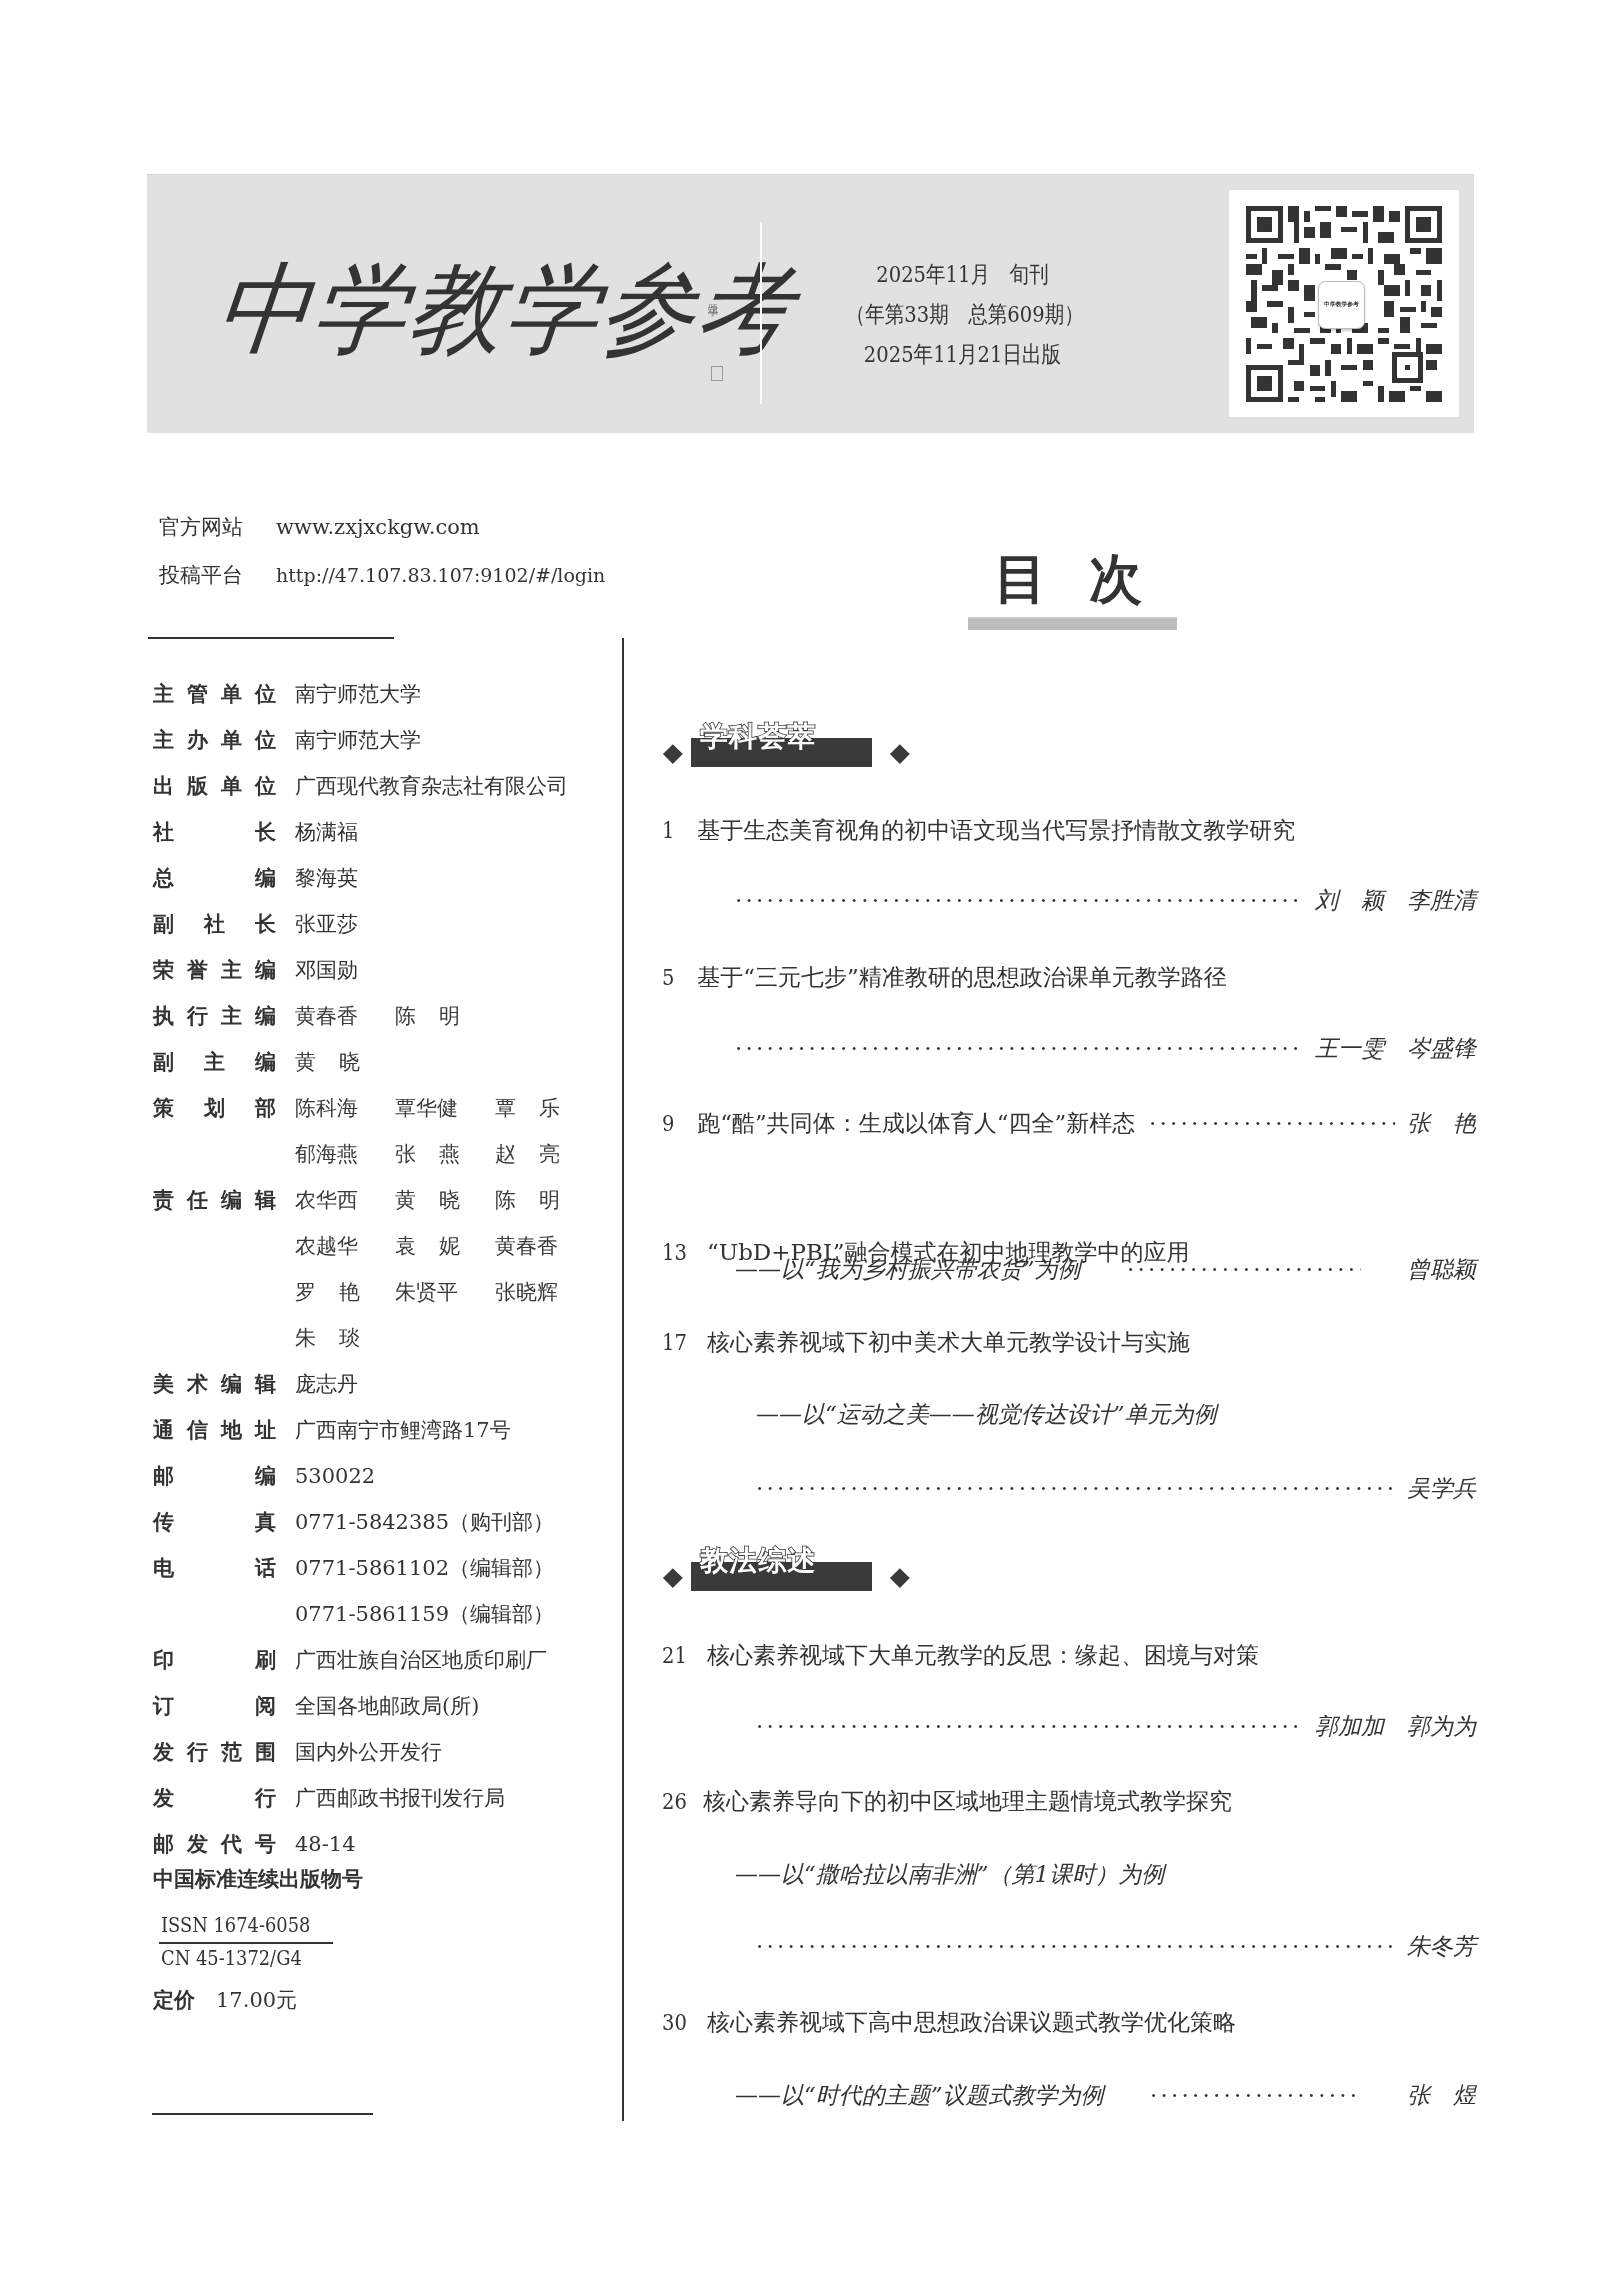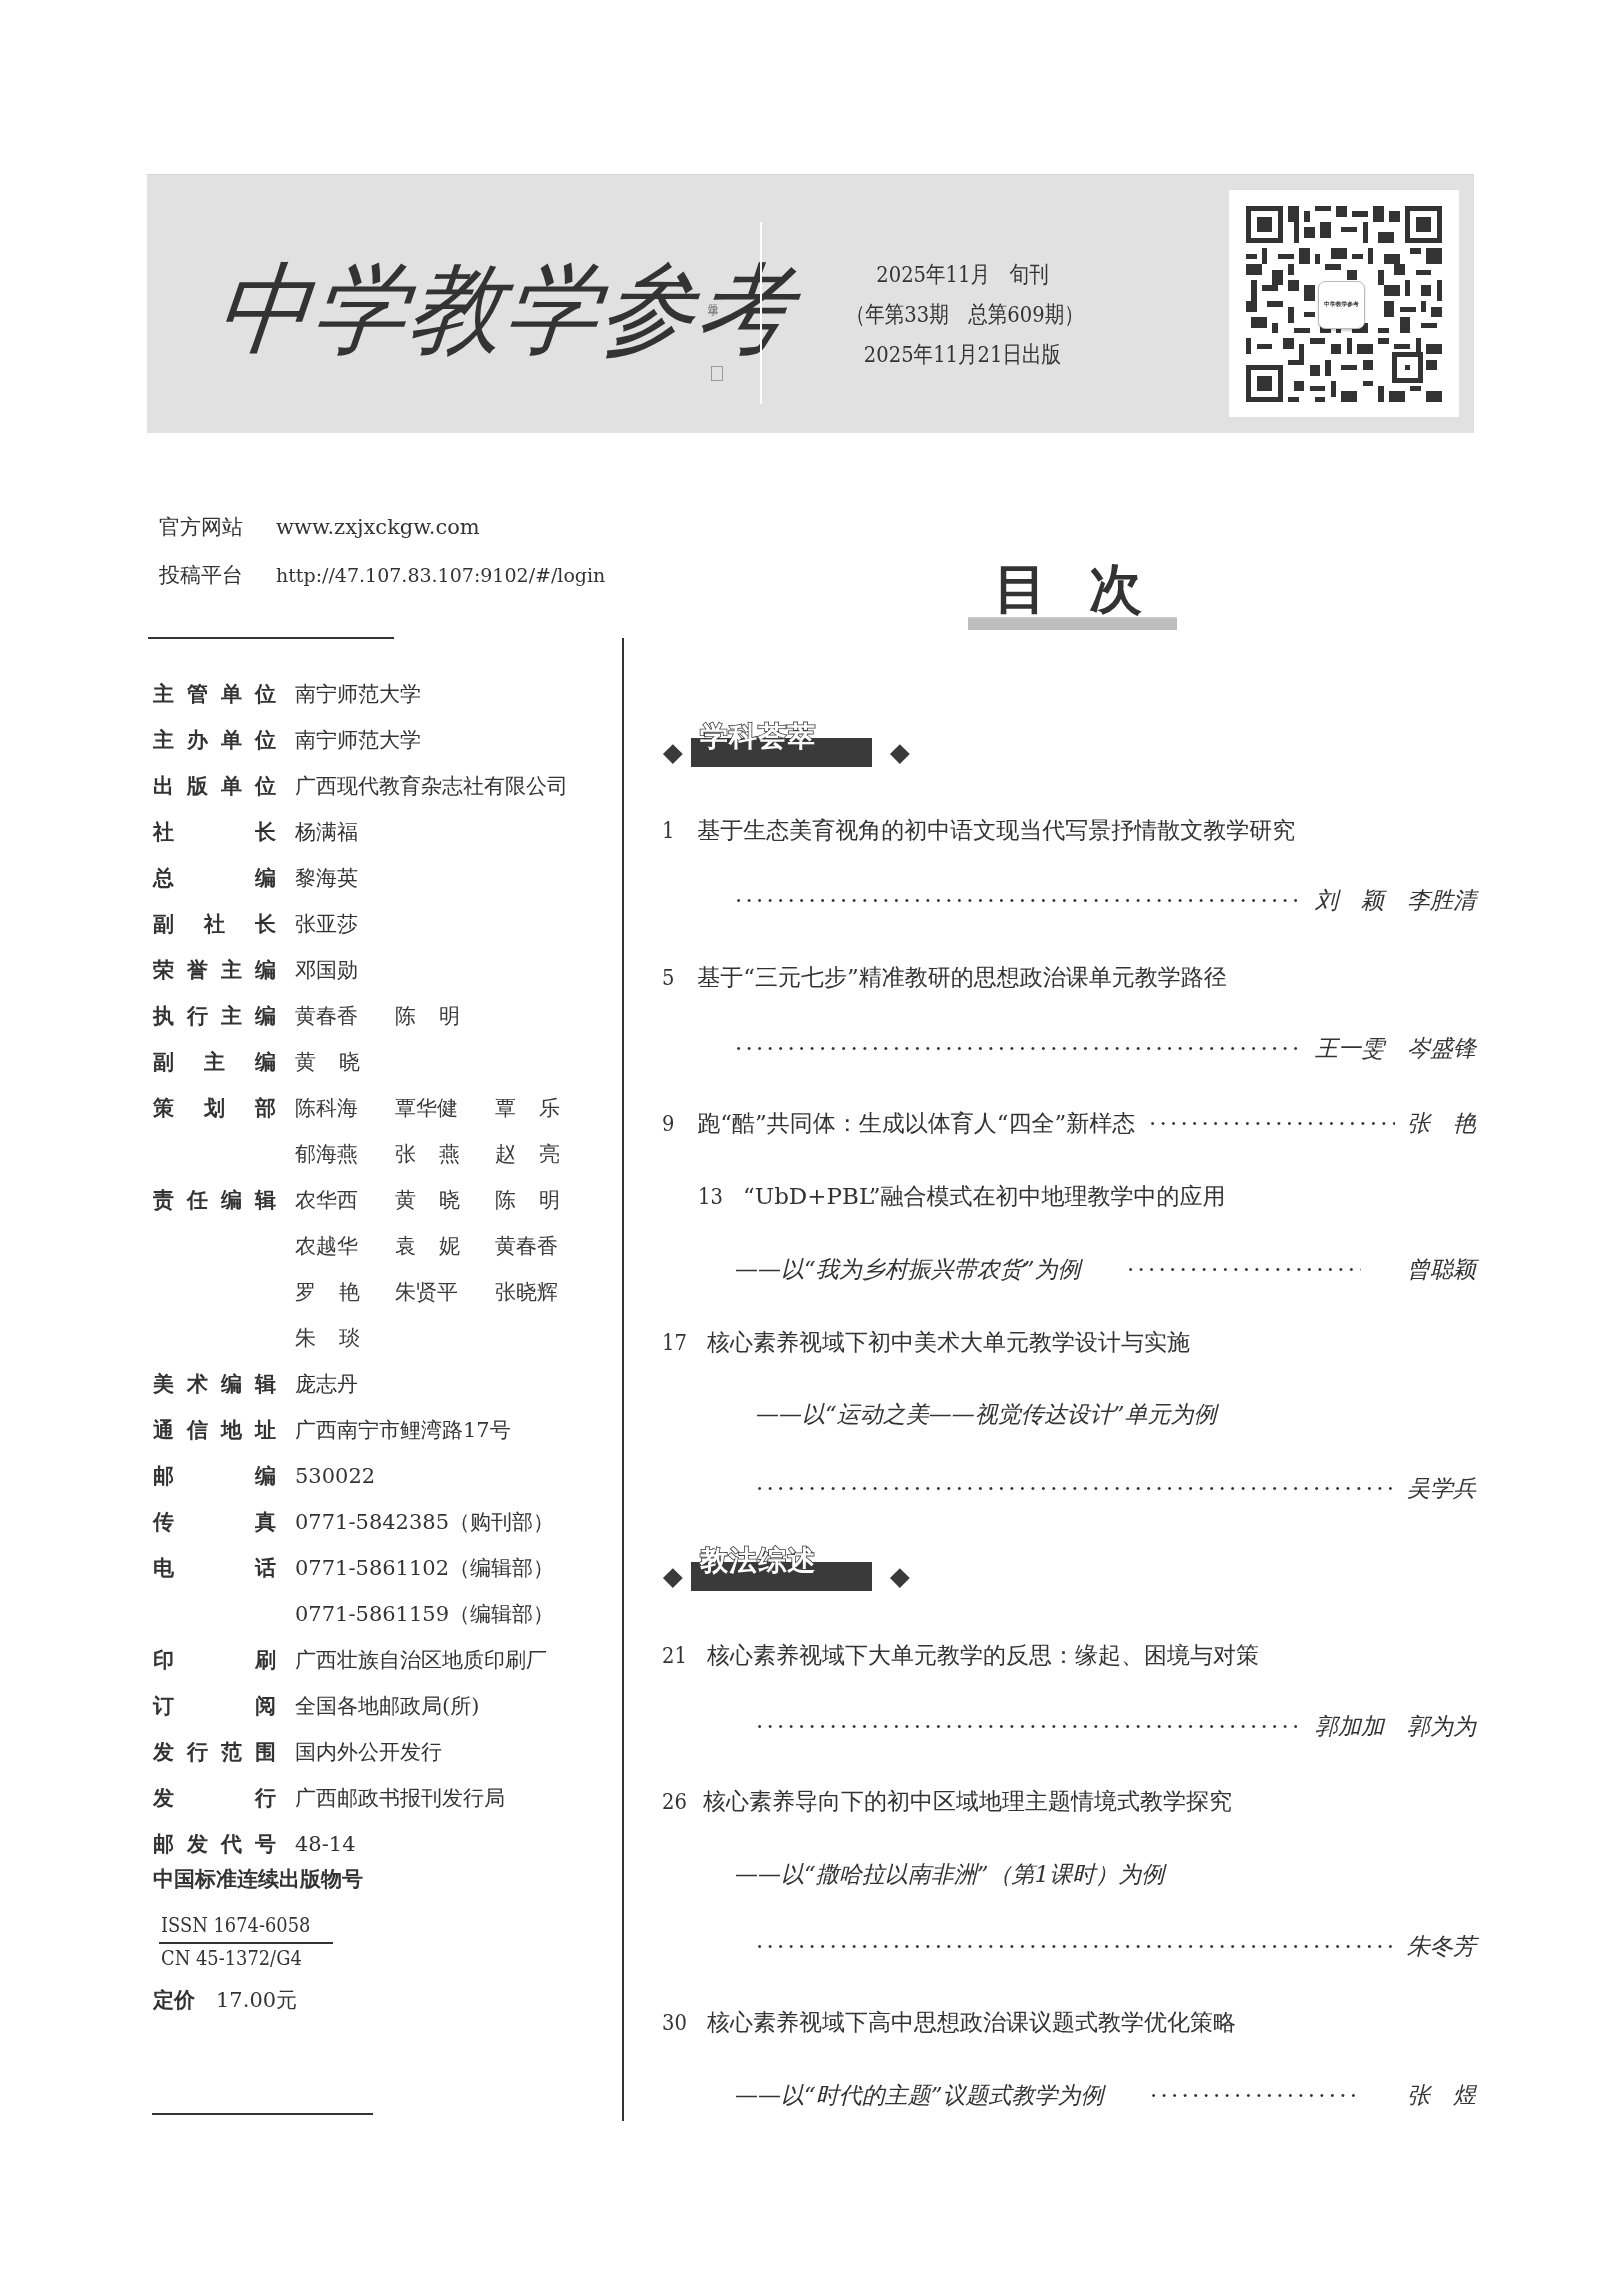--- a/index.html
+++ b/index.html
@@ -60,21 +60,21 @@
   .cssn-title { left: 153px; top: 1866px; font-family: "DejaVu Sans", sans-serif; font-weight: bold; font-size: 21px; line-height: 26.4px; color: #333; white-space: nowrap; text-align: center; }
   .issn { left: 161px; top: 1913px; font-size: 21px; line-height: 24px; color: #333; white-space: nowrap; transform: scaleX(0.85); transform-origin: left; }
   .issn-rule { left: 159px; top: 1942px; width: 174px; height: 1.6px; background: #333; }
   .cn { left: 161px; top: 1946px; font-size: 21px; line-height: 24px; color: #333; white-space: nowrap; transform: scaleX(0.85); transform-origin: left; }
   .price { left: 153px; top: 1987px; font-size: 21px; line-height: 26.4px; color: #333; white-space: nowrap; }
   .price .lbl { font-family: "DejaVu Sans", sans-serif; font-weight: bold; margin-right: 21px; }
 
   
   .toc-title {
     left: 994px; top: 547px; width: 222px; font-family: "DejaVu Sans", sans-serif; font-weight: bold;
-    font-size: 53px; line-height: 63px; letter-spacing: 42px; color: #333; white-space: nowrap; margin-top: 10px;
+    font-size: 53px; line-height: 63px; letter-spacing: 42px; color: #333; white-space: nowrap;
   }
   .toc-title-bar { left: 968px; top: 617px; width: 209px; height: 12.7px; background: #bdbdbd; border-top: 2.1px solid #c8c8c8; box-sizing: border-box; }
 
   .section-head { left: 663px; width: 248px; height: 53px; }
   .section-head .diamond { position: absolute; width: 13.7px; height: 13.7px; background: #3a3a3a; transform: rotate(45deg); top: 33px; }
   .section-head .d1 { left: 3.2px; }
   .section-head .d2 { left: 230px; }
   .section-head .box { position: absolute; left: 27.5px; top: 24px; width: 181px; height: 29px; background: #3a3a3a; }
   .section-head .label {
     position: absolute; left: 37px; top: 2.1px; font-family: "DejaVu Sans", sans-serif; font-weight: bold;
@@ -460,21 +460,21 @@
     <div class="auth-only" style="left: 735px; width: 741px; top: 1032px;">
       <span class="dots">········································································································································································································</span>
       <span class="auth">王一雯　岑盛锋</span>
     </div>
     <div class="abs toc-line" style="top: 1107px; display: flex;">
       <span class="pg">9</span>
       <span class="ttl" style="margin-left:5.3px">跑“酷”共同体：生成以体育人“四全”新样态</span>
       <span class="dots" style="flex:1;overflow:hidden;letter-spacing:3.2px;margin:0 11.6px 0 13.7px;">········································································································································································································</span>
       <span class="auth" style="font-style:italic;white-space:pre">张　艳</span>
     </div>
-    <div class="abs toc-line" style="top: 1180px; margin-left: 36px;"><span class="pg">13</span><span class="ttl ttl-wide" style="margin-left:15px">“UbD+PBL”融合模式在初中地理教学中的应用</span></div>
+    <div class="abs toc-line" style="top: 1236px;"><span class="pg">13</span><span class="ttl ttl-wide" style="margin-left:15px">“UbD+PBL”融合模式在初中地理教学中的应用</span></div>
     <div class="toc-sub" style="top: 1253px; left: 735px; width: 741px;">
       <span class="sub">——以“我为乡村振兴带农货”为例</span>
       <span class="dots">········································································································································································································</span>
       <span class="auth">曾聪颖</span>
     </div>
     <div class="abs toc-line" style="top: 1326px;"><span class="pg">17</span><span class="ttl ttl-wide" style="margin-left:15px">核心素养视域下初中美术大单元教学设计与实施</span></div>
     <div class="toc-sub" style="top: 1398px; left: 756px; width: 720px;">
       <span class="sub">——以“运动之美——视觉传达设计”单元为例</span>
     </div>
     <div class="auth-only" style="left: 756px; width: 720px; top: 1472px;">

